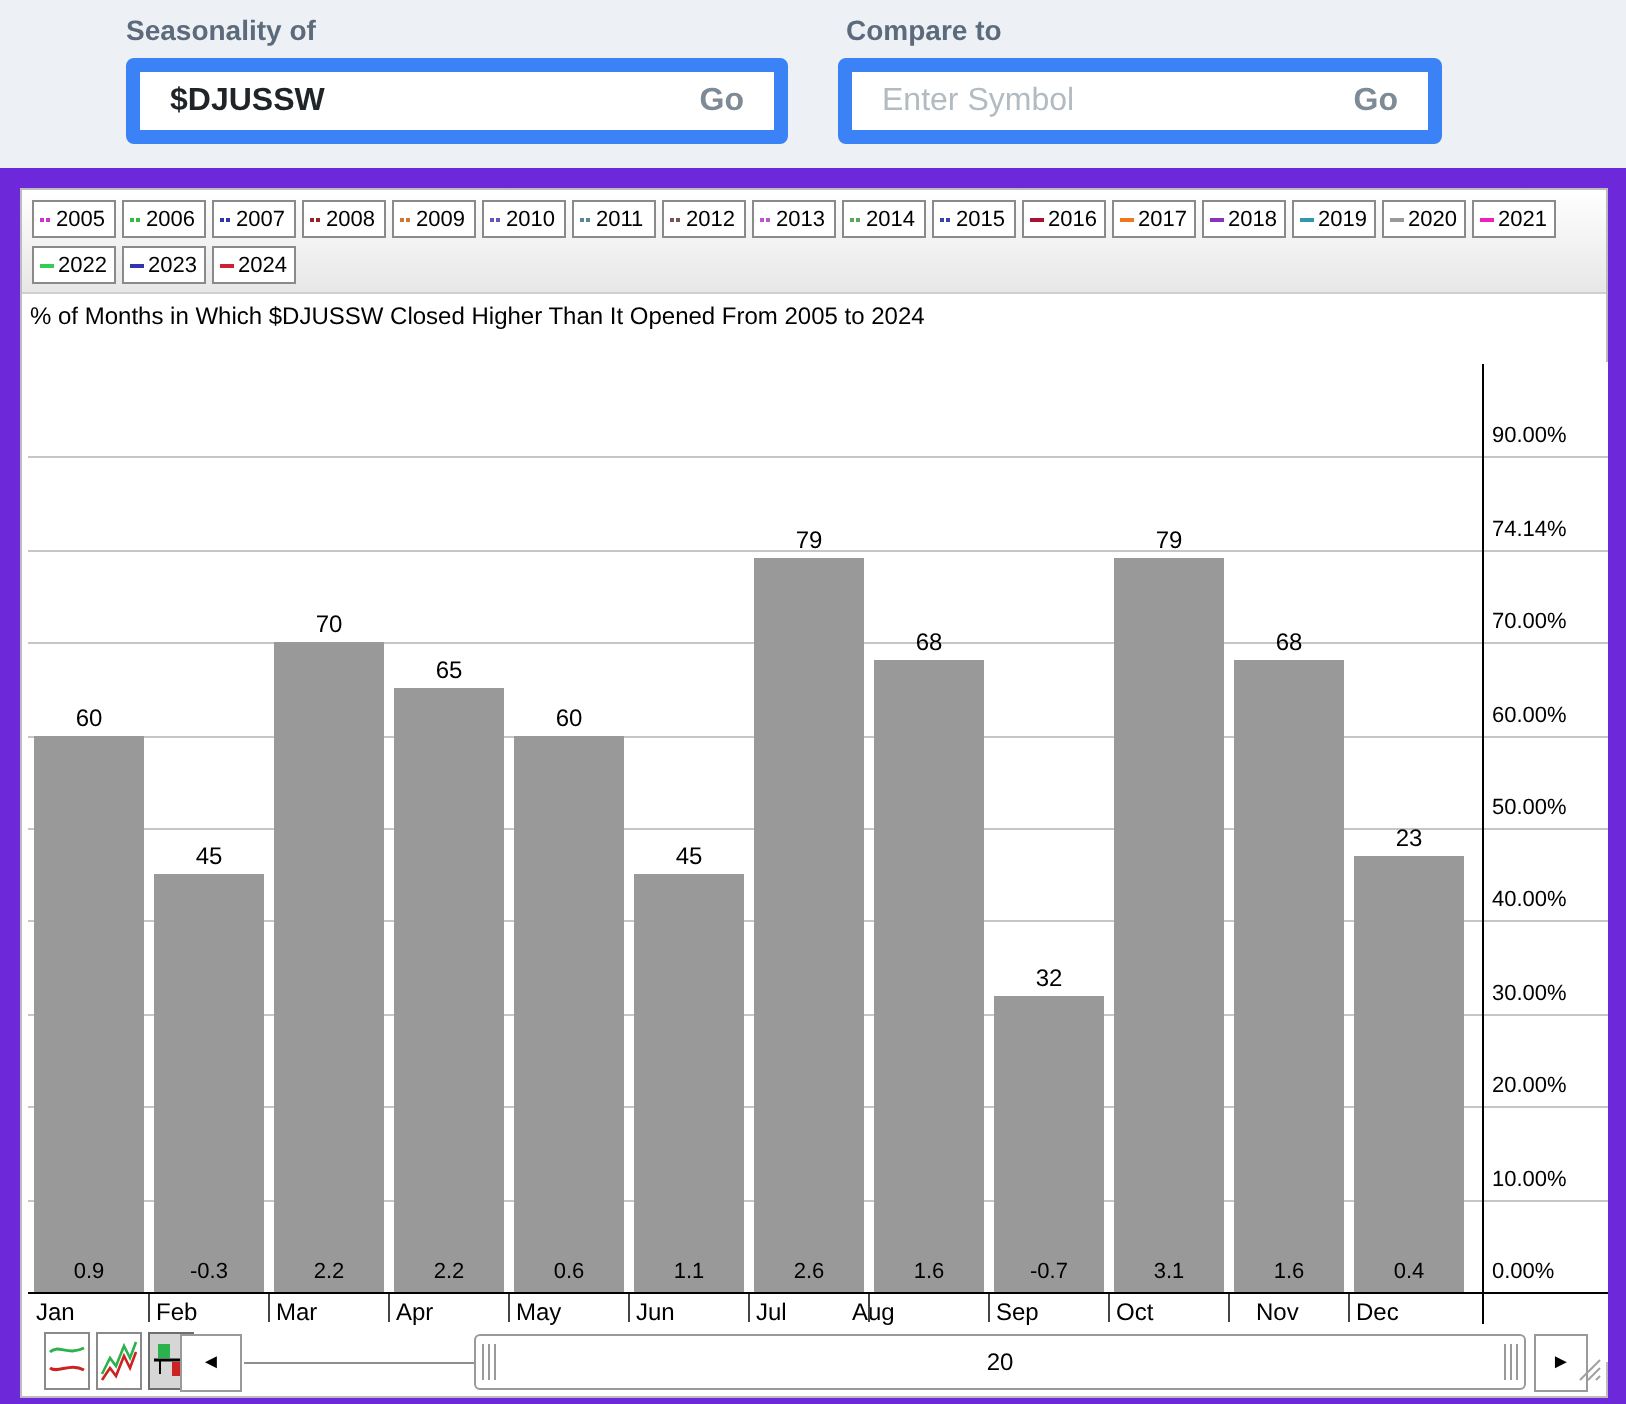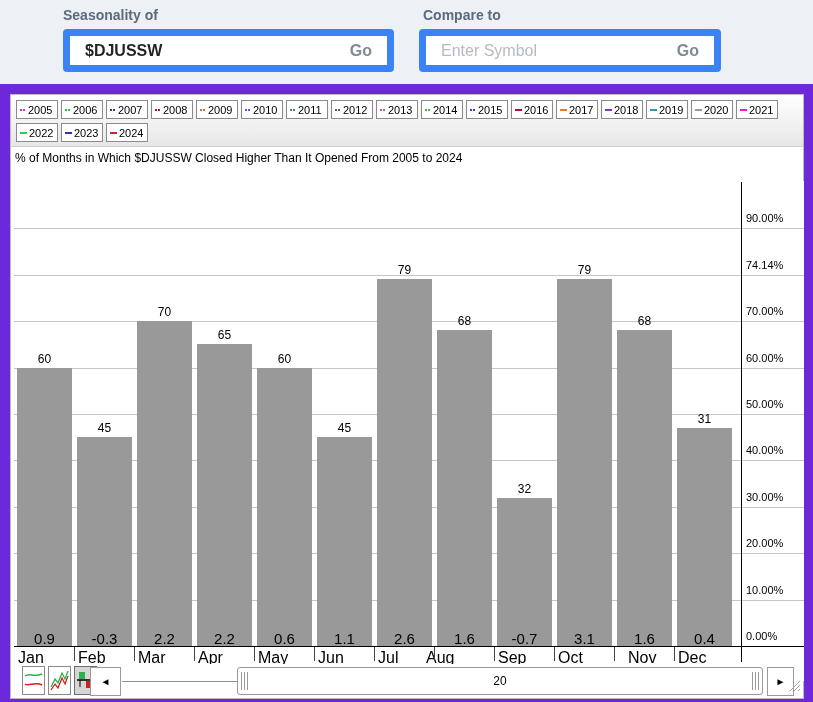--- a/index.html
+++ b/index.html
@@ -25,22 +25,22 @@
   .chart-title { position:absolute; left:4px; top:56px; font-size:12px; color:#000; white-space:nowrap; }
 
   
   .plot { position:absolute; left:3px; top:86px; width:790px; height:500px; background:#fff; }
   .gridline { position:absolute; left:0; width:790px; height:1px; background:#c6c6c6; }
   .vaxis { position:absolute; width:1px; background:#000; }
   .haxis { position:absolute; left:0; width:790px; height:1px; background:#000; }
   .ytick { position:absolute; font-size:11px; color:#000; line-height:13px; }
   .bar { position:absolute; background:#999999; }
   .bar-val { position:absolute; font-size:12px; color:#000; text-align:center; width:55px; }
-  .bar-chg { position:absolute; font-size:15px; color:#000; text-align:center; width:55px; }
-  .month-lab { position:absolute; font-size:16px; color:#000; }
+  .bar-chg { position:absolute; font-size:11px; color:#000; text-align:center; width:55px; }
+  .month-lab { position:absolute; font-size:12px; color:#000; }
   .mtick { position:absolute; width:1px; height:14px; background:#444; }
 
   
   .toolbar { position:absolute; left:0; top:569px; width:792px; height:34px; background:#fff; }
   .ctype-btn { position:absolute; top:2px; width:23px; height:29px; background:#fff; border:1px solid #8a8a8a; cursor:pointer; padding:0; }
   .ctype-btn.selected { background:#d6d6d6; border:1px solid #6e6e6e; }
   .scroll-arrow { position:absolute; top:3px; width:31px; height:29px; background:#fff; border:1px solid #9a9a9a; font-size:10px; color:#000; display:flex; align-items:center; justify-content:center; cursor:pointer; }
   .scroll-track { position:absolute; top:17px; height:1px; background:#8f8f8f; }
   .scroll-thumb { position:absolute; top:3px; height:28px; background:#fff; border:1px solid #9a9a9a; border-radius:3px; display:flex; align-items:center; justify-content:center; font-size:12px; color:#000; cursor:grab; }
   .grip { position:absolute; top:4px; width:7px; height:18px; display:flex; justify-content:space-between; }
@@ -271,21 +271,21 @@
         <div class="bar-val" style="left: 543px; top: 82.44px;">79</div>
         <div class="bar-chg" style="left: 543px; top: 449px;">3.1</div>
         <div class="month-lab" style="left: 544px; top: 468px;">Oct</div>
         <div class="mtick" style="left: 540px; top: 466px;"></div>
         <div class="bar" style="left: 603px; top: 149.48px; width: 55px; height: 315.52px; background: rgb(153, 153, 153);"></div>
         <div class="bar-val" style="left: 603px; top: 133.48px;">68</div>
         <div class="bar-chg" style="left: 603px; top: 449px;">1.6</div>
         <div class="month-lab" style="left: 614px; top: 468px;">Nov</div>
         <div class="mtick" style="left: 600px; top: 466px;"></div>
         <div class="bar" style="left: 663px; top: 246.92px; width: 55px; height: 218.08px; background: rgb(153, 153, 153);"></div>
-        <div class="bar-val" style="left: 663px; top: 230.92px;">31</div>
+        <div class="bar-val" style="left: 663px; top: 230.92px;">23</div>
         <div class="bar-chg" style="left: 663px; top: 449px;">0.4</div>
         <div class="month-lab" style="left: 664px; top: 468px;">Dec</div>
         <div class="mtick" style="left: 660px; top: 466px;"></div>
         <div class="haxis" style="top: 465px;"></div>
         <div class="vaxis" style="left: 727px; top: 1px; height: 480px;"></div>
       </div>
 
     <div class="toolbar">
 
       <button class="ctype-btn" style="left:11px;" title="">

